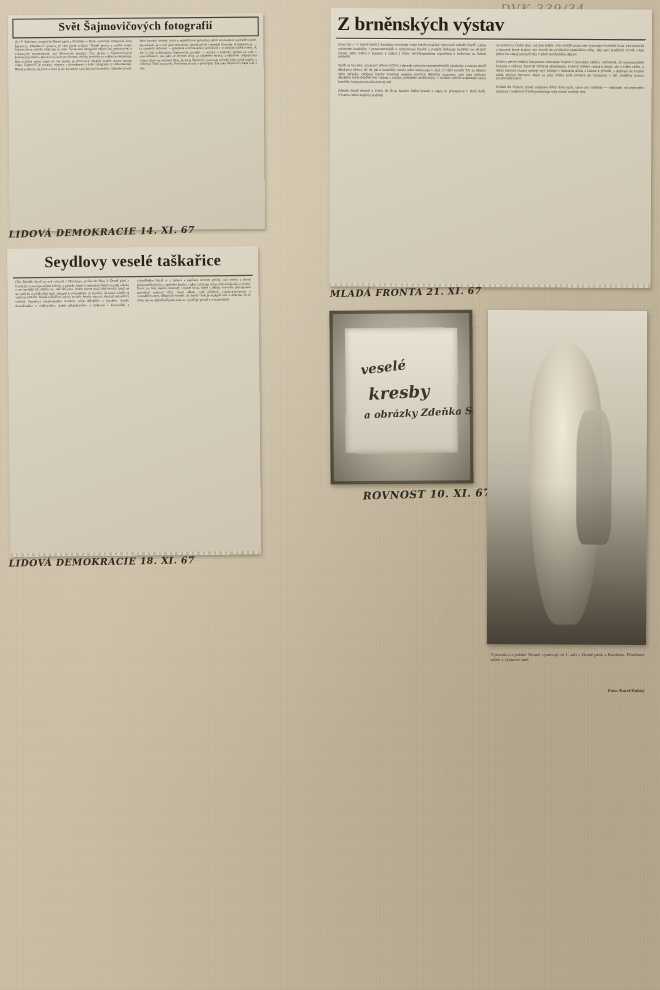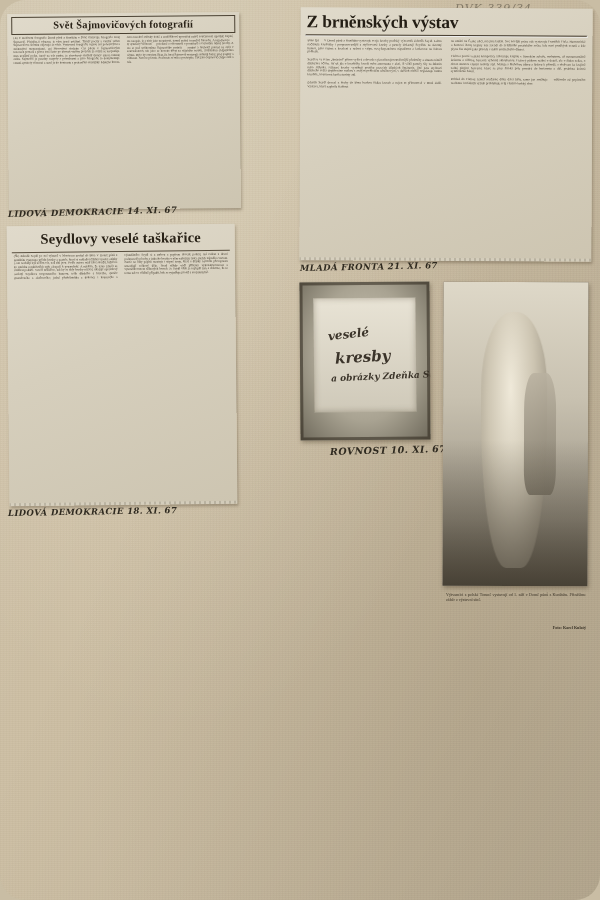--- a/index.html
+++ b/index.html
@@ -16,21 +16,20 @@
   #page {
     position: relative;
     width: 600px;
     height: 900px;
     background: #cdbfa4;
     background-image:
       linear-gradient(115deg, rgba(255,255,255,0.10) 0%, rgba(0,0,0,0.00) 35%, rgba(0,0,0,0.05) 70%, rgba(0,0,0,0.10) 100%),
       radial-gradient(ellipse at 30% 18%, rgba(255,252,240,0.22) 0%, rgba(0,0,0,0) 55%),
       radial-gradient(ellipse at 80% 75%, rgba(120,100,70,0.16) 0%, rgba(0,0,0,0) 60%);
     overflow: hidden;
-    border-radius: 25px;
   }
   
   #grain {
     position: absolute; inset: 0;
     background-image:
       repeating-linear-gradient(0deg, rgba(0,0,0,0.014) 0px, rgba(0,0,0,0.014) 1px, rgba(255,255,255,0.012) 1px, rgba(255,255,255,0.012) 2px),
       repeating-linear-gradient(90deg, rgba(0,0,0,0.010) 0px, rgba(0,0,0,0.010) 1px, rgba(255,255,255,0.010) 1px, rgba(255,255,255,0.010) 3px);
     pointer-events: none;
   }
   .clip {

